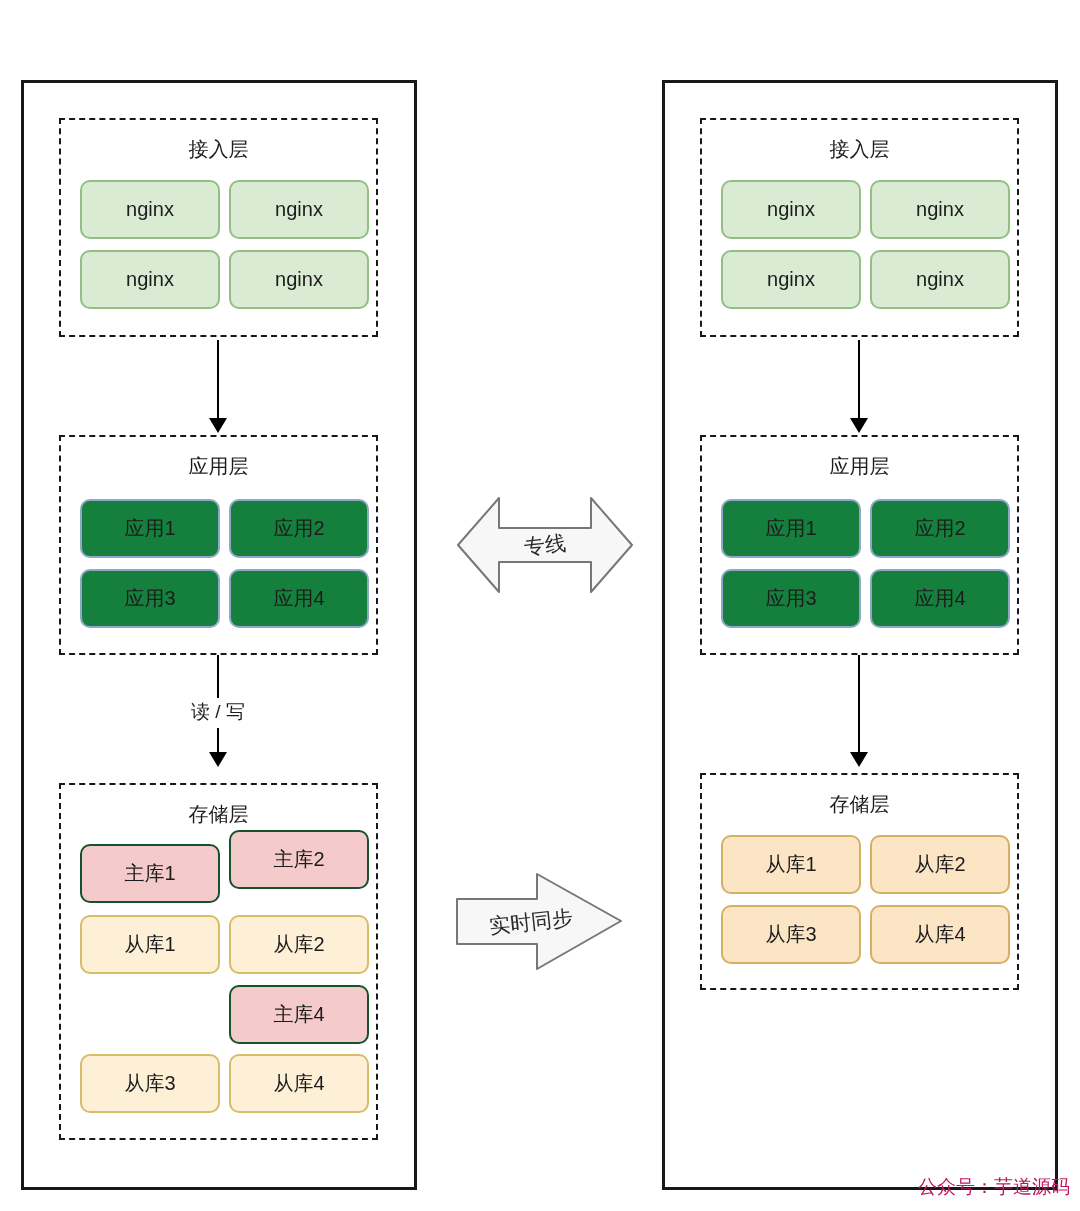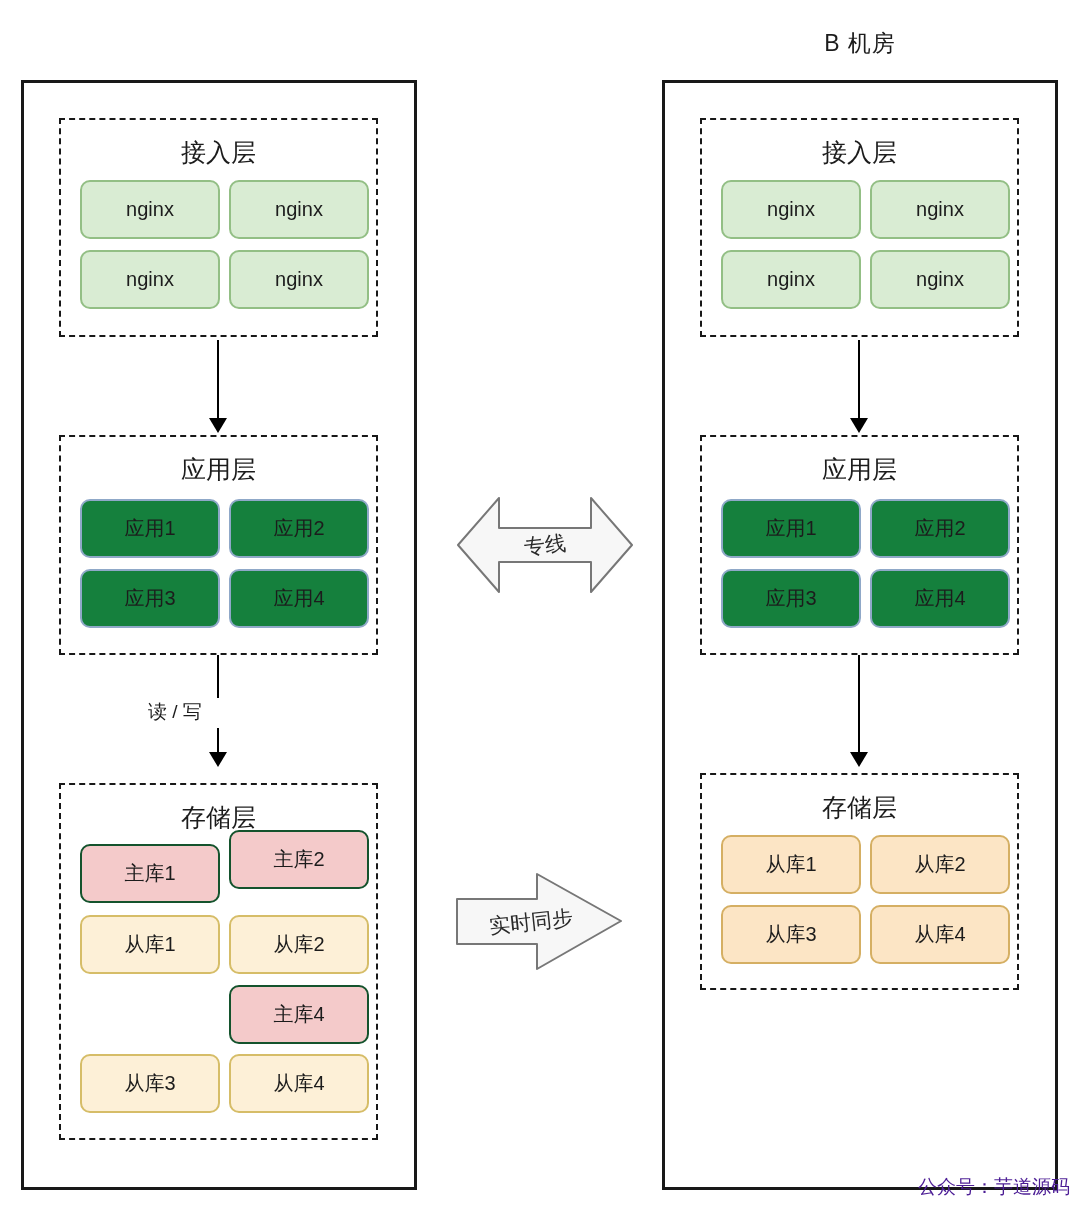--- a/index.html
+++ b/index.html
@@ -8,36 +8,36 @@
     font-family:"Liberation Sans", sans-serif; color:#1c1c1c; overflow:hidden;
   }
   .dc-title {
     position:absolute; top:28px; height:30px; text-align:center;
     font-size:23px; font-weight:500; letter-spacing:1px;
   }
   .dc-box { position:absolute; top:80px; width:396px; height:1110px;
     border:3px solid #181818; background:#ffffff; box-sizing:border-box; }
   .layer { position:absolute; border:2px dashed #181818; background:#ffffff; box-sizing:border-box; }
   .layer-title { position:absolute; top:16px; left:0; width:100%; text-align:center;
-    font-size:25px; font-weight:500; }
+    font-size:20px; font-weight:500; }
   .node {
     position:absolute; width:140px; height:59px; border-radius:10px;
     display:flex; align-items:center; justify-content:center;
     font-size:20px; box-sizing:border-box;
   }
   .node.green  { background:#d9ecd3; border:2px solid #93bf85; }
   .node.blue   { background:#15803d; border:2px solid #8fa8c8; }
   .node.master { background:#f4caca; border:2px solid #14532d; }
   .node.slave  { background:#fdf0d7; border:2px solid #d6bd68; }
   .node.slaveb { background:#fce5c5; border:2px solid #d5af63; }
   .vline { position:absolute; width:2px; background:#000; }
   .ahead { position:absolute; width:0; height:0;
     border-left:9px solid transparent; border-right:9px solid transparent;
     border-top:15px solid #000; }
-  .flow-label { position:absolute; text-align:left; font-size:19px; }
+  .flow-label { position:absolute; text-align:center; font-size:19px; }
   .big-arrow { position:absolute; }
   .big-arrow-label { position:absolute; display:flex; align-items:center; justify-content:center;
     font-size:21px; font-weight:500; color:#2a2a2a; }
   .rot { transform:rotate(-6deg); }
   .watermark { position:absolute; left:905px; top:1174px; width:165px;
     text-align:right; font-size:19px; }
 </style>
 </head>
 <body>
 
@@ -83,21 +83,20 @@
   <svg class="big-arrow" style="left:457px;top:497px" width="176" height="96">
     <polygon points="1,48 42,1 42,31 134,31 134,1 175,48 134,95 134,65 42,65 42,95" fill="#f7f7f7" stroke="#777777" stroke-width="2" stroke-linejoin="round"></polygon>
   </svg>
   <div class="big-arrow-label rot" style="left:457px;top:497px;width:176px;height:96px">专线</div>
 
   <svg class="big-arrow" style="left:456px;top:873px" width="166" height="97">
     <polygon points="1,26 81,26 81,1 165,48 81,96 81,71 1,71" fill="#f7f7f7" stroke="#777777" stroke-width="2" stroke-linejoin="round"></polygon>
   </svg>
   <div class="big-arrow-label rot" style="left:456px;top:873px;width:150px;height:97px">实时同步</div>
 
-  <div class="dc-title" style="left:662px;width:396px">B 机房</div>
   <div class="dc-box" style="left:662px"></div>
 
   <div class="layer" style="left:700px;top:118px;width:319px;height:219px">
     <div class="layer-title">接入层</div>
     <div class="node green" style="left:19px;top:60px">nginx</div>
     <div class="node green" style="left:168px;top:60px">nginx</div>
     <div class="node green" style="left:19px;top:130px">nginx</div>
     <div class="node green" style="left:168px;top:130px">nginx</div>
   </div>
 
@@ -116,15 +115,15 @@
   <div class="ahead" style="left:850px;top:752px"></div>
 
   <div class="layer" style="left:700px;top:773px;width:319px;height:217px">
     <div class="layer-title">存储层</div>
     <div class="node slaveb" style="left:19px;top:60px">从库1</div>
     <div class="node slaveb" style="left:168px;top:60px">从库2</div>
     <div class="node slaveb" style="left:19px;top:130px">从库3</div>
     <div class="node slaveb" style="left:168px;top:130px">从库4</div>
   </div>
 
-  <div class="watermark" style="color: #4c1d95;">公众号：芋道源码</div>
+  <div class="watermark" style="color: #be185d;">公众号：芋道源码</div>
 
 </div>
 
 </body></html>

